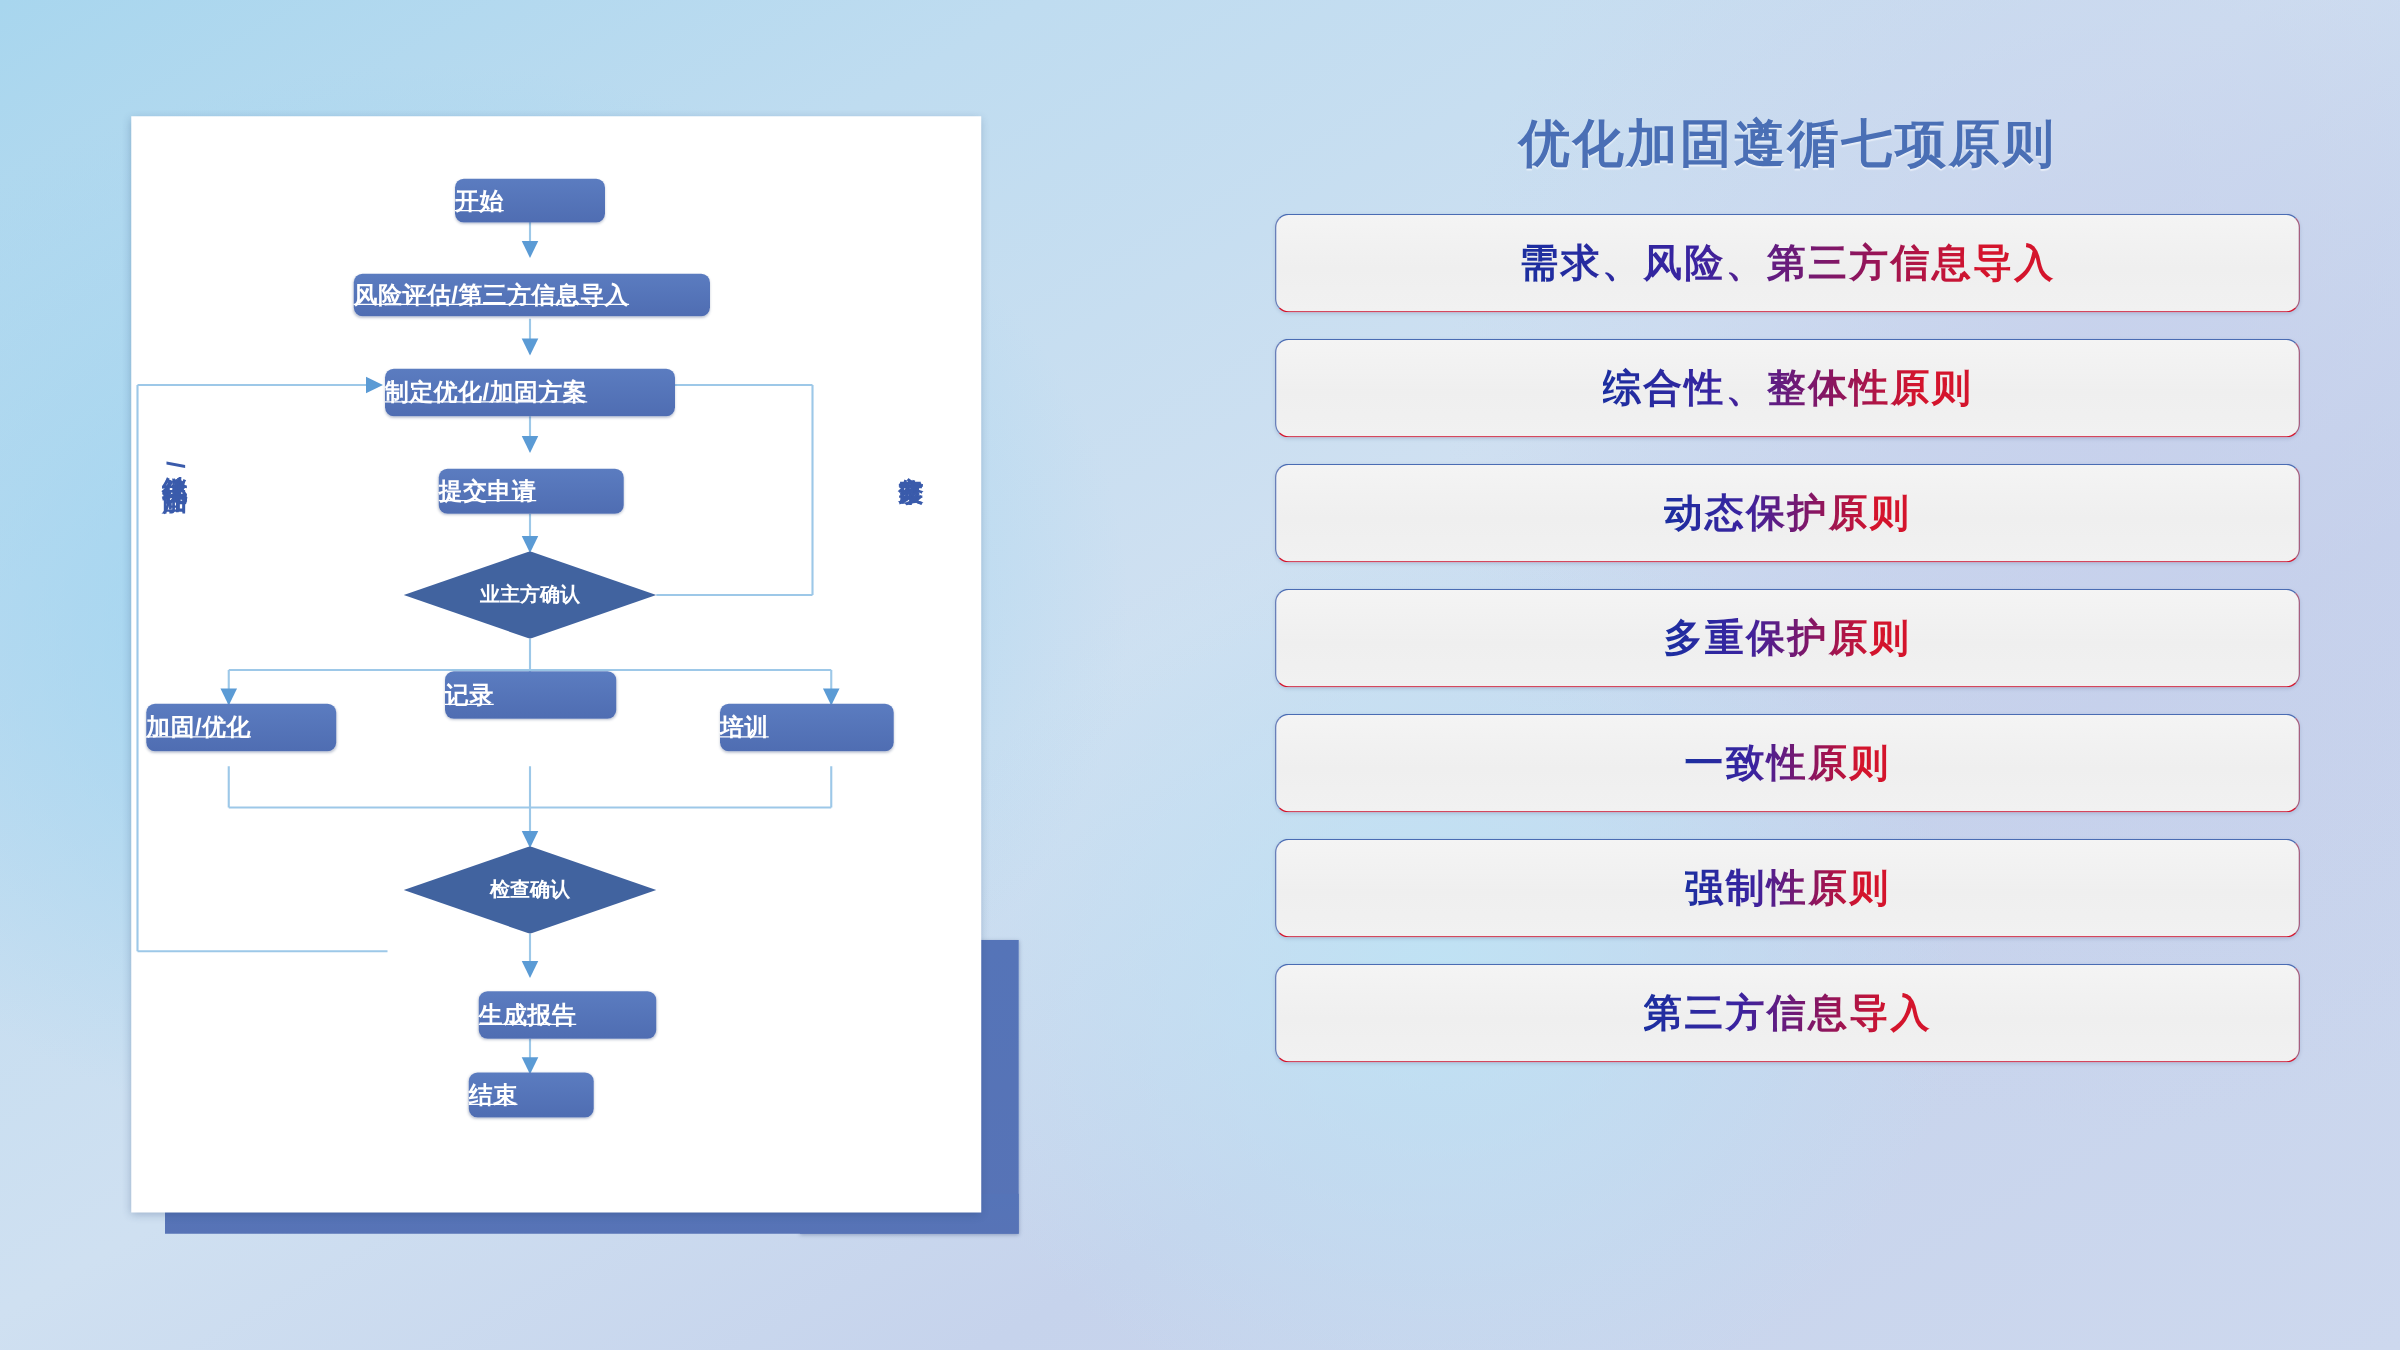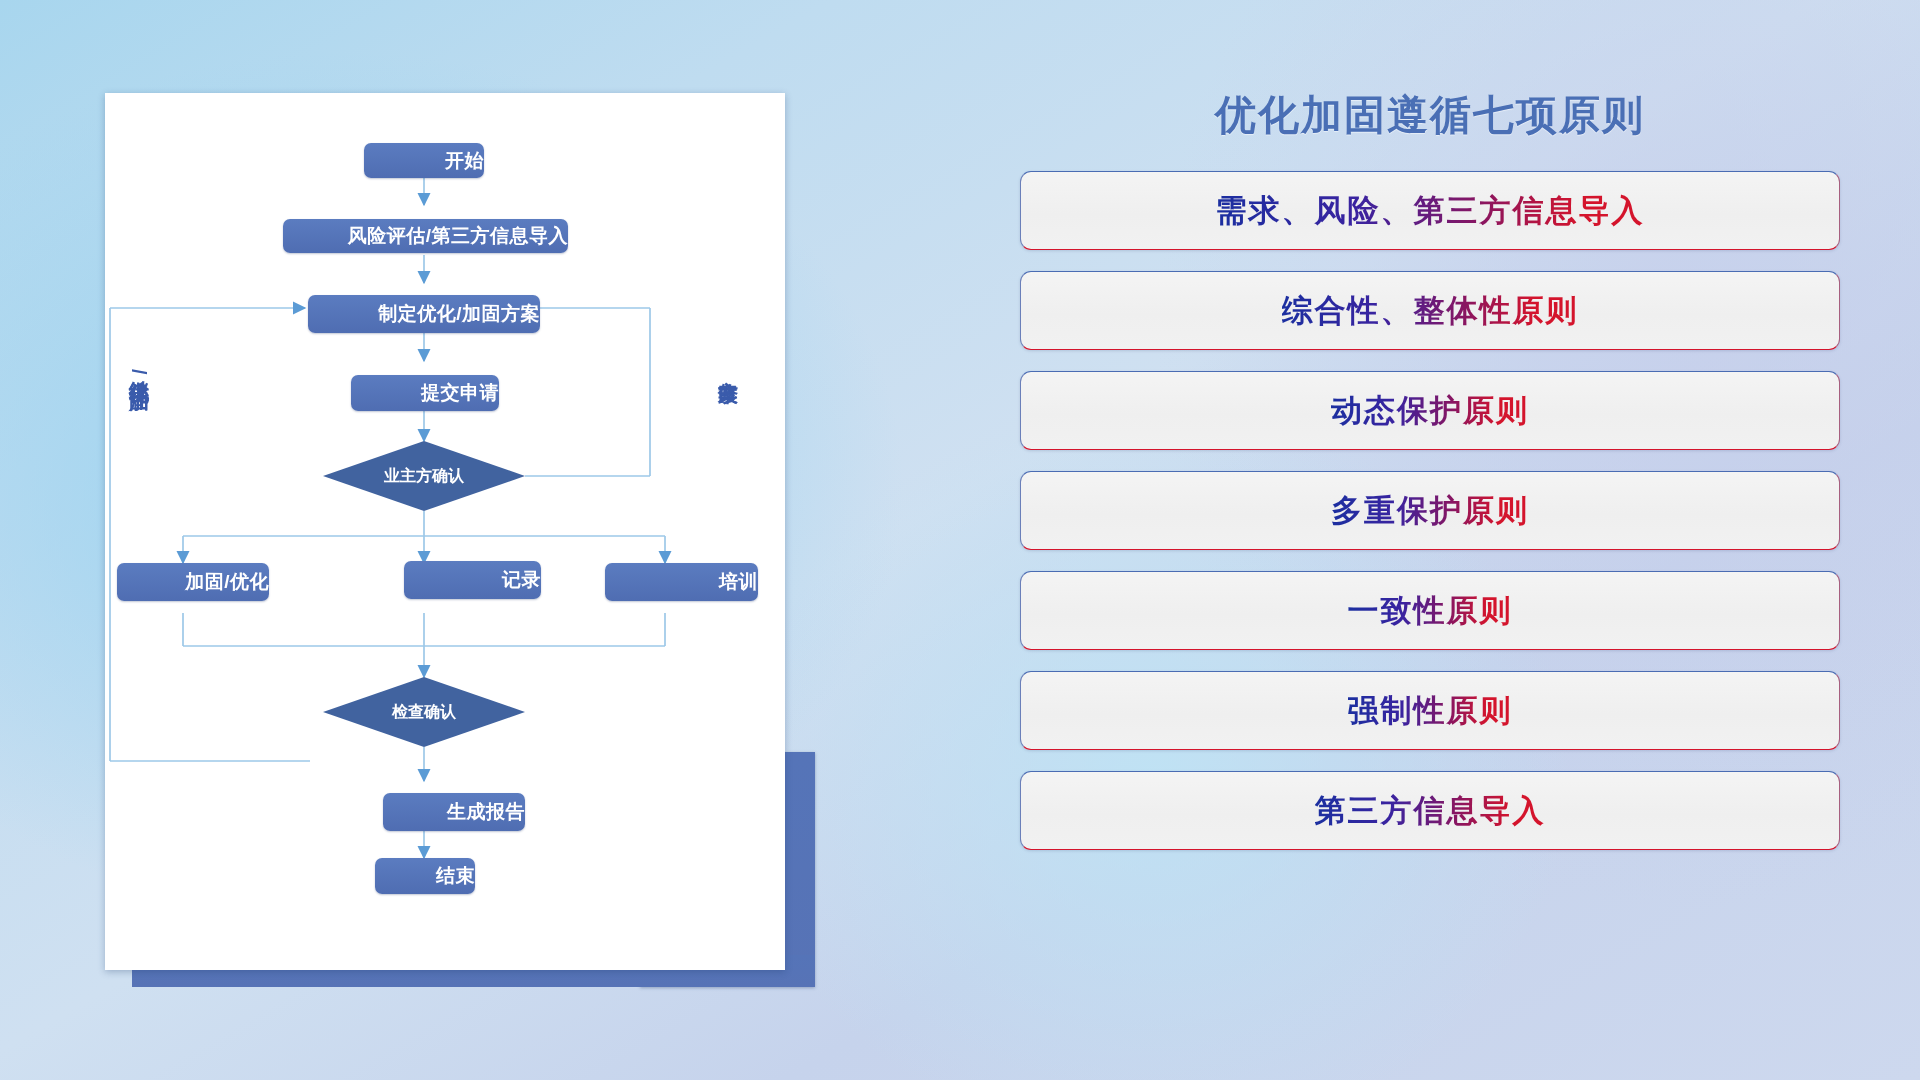--- a/index.html
+++ b/index.html
@@ -29,24 +29,25 @@
     background:#fff;
     box-shadow:0 2px 7px rgba(30,60,110,.30);
   }
   
   .fc { position:absolute; left:0; top:0; width:680px; height:877px; }
   .node {
     position:absolute;
     background:linear-gradient(180deg,#5b7cc0 0%,#4f6db2 100%);
     border-radius:7px;
     color:#fff; font-weight:bold;
-    display:flex; align-items:center; justify-content:flex-end;
+    display:flex; align-items:center; justify-content:flex-start;
     box-shadow:0 1px 2px rgba(30,50,100,.28);
     white-space:nowrap;
     letter-spacing:.5px;
+    text-decoration:underline;
   }
   .diamond { position:absolute; }
   .diamond svg { display:block; }
   .diamond .dlabel {
     position:absolute; inset:0; display:flex; align-items:center; justify-content:center;
     color:#fff; font-weight:bold; white-space:nowrap;
   }
   .vlabel {
     position:absolute;
     writing-mode:vertical-rl;
@@ -158,25 +159,25 @@
         </svg>
         <div class="dlabel" style="font-size:16px;">
           <span>业主方确认</span>
         </div>
       </div>
 
       <div class="node" style="left:12px;top:470px;width:152px;height:38px;font-size:19px;">
         <span>加固/优化</span>
       </div>
 
-      <div class="node" style="left:251px;top:468px;width:137px;height:38px;font-size:19px;margin-left:48px;">
+      <div class="node" style="left:251px;top:444px;width:137px;height:38px;font-size:19px;">
         <span>记录</span>
       </div>
 
-      <div class="node" style="left:500px;top:470px;width:153px;height:38px;font-size:19px;">
+      <div class="node" style="left:471px;top:470px;width:139px;height:38px;font-size:19px;">
         <span>培训</span>
       </div>
 
       <div class="diamond" style="left:218px;top:584px;width:202px;height:70px;">
         <svg width="202" height="70" viewBox="0 0 202 70" xmlns="http://www.w3.org/2000/svg">
           <polygon points="101,0 202,35 101,70 0,35" fill="#41639f"></polygon>
         </svg>
         <div class="dlabel" style="font-size:16px;">
           <span>检查确认</span>
         </div>

